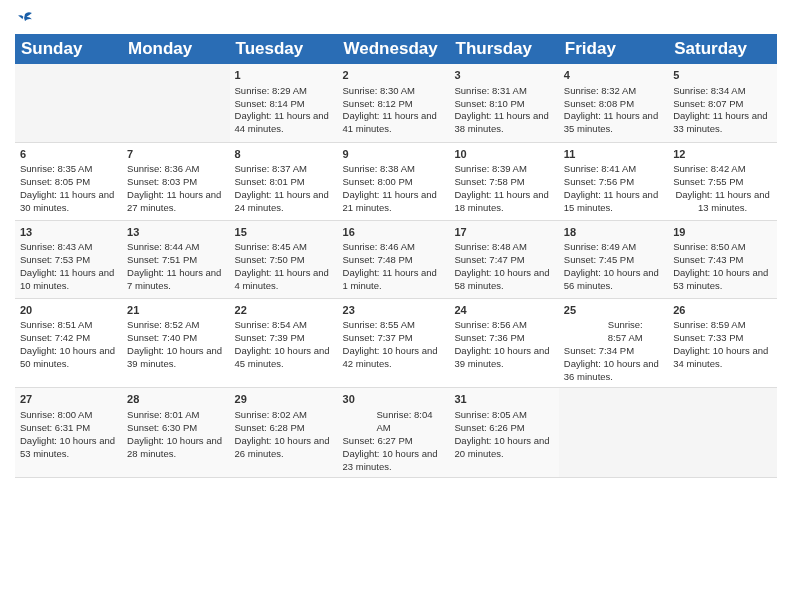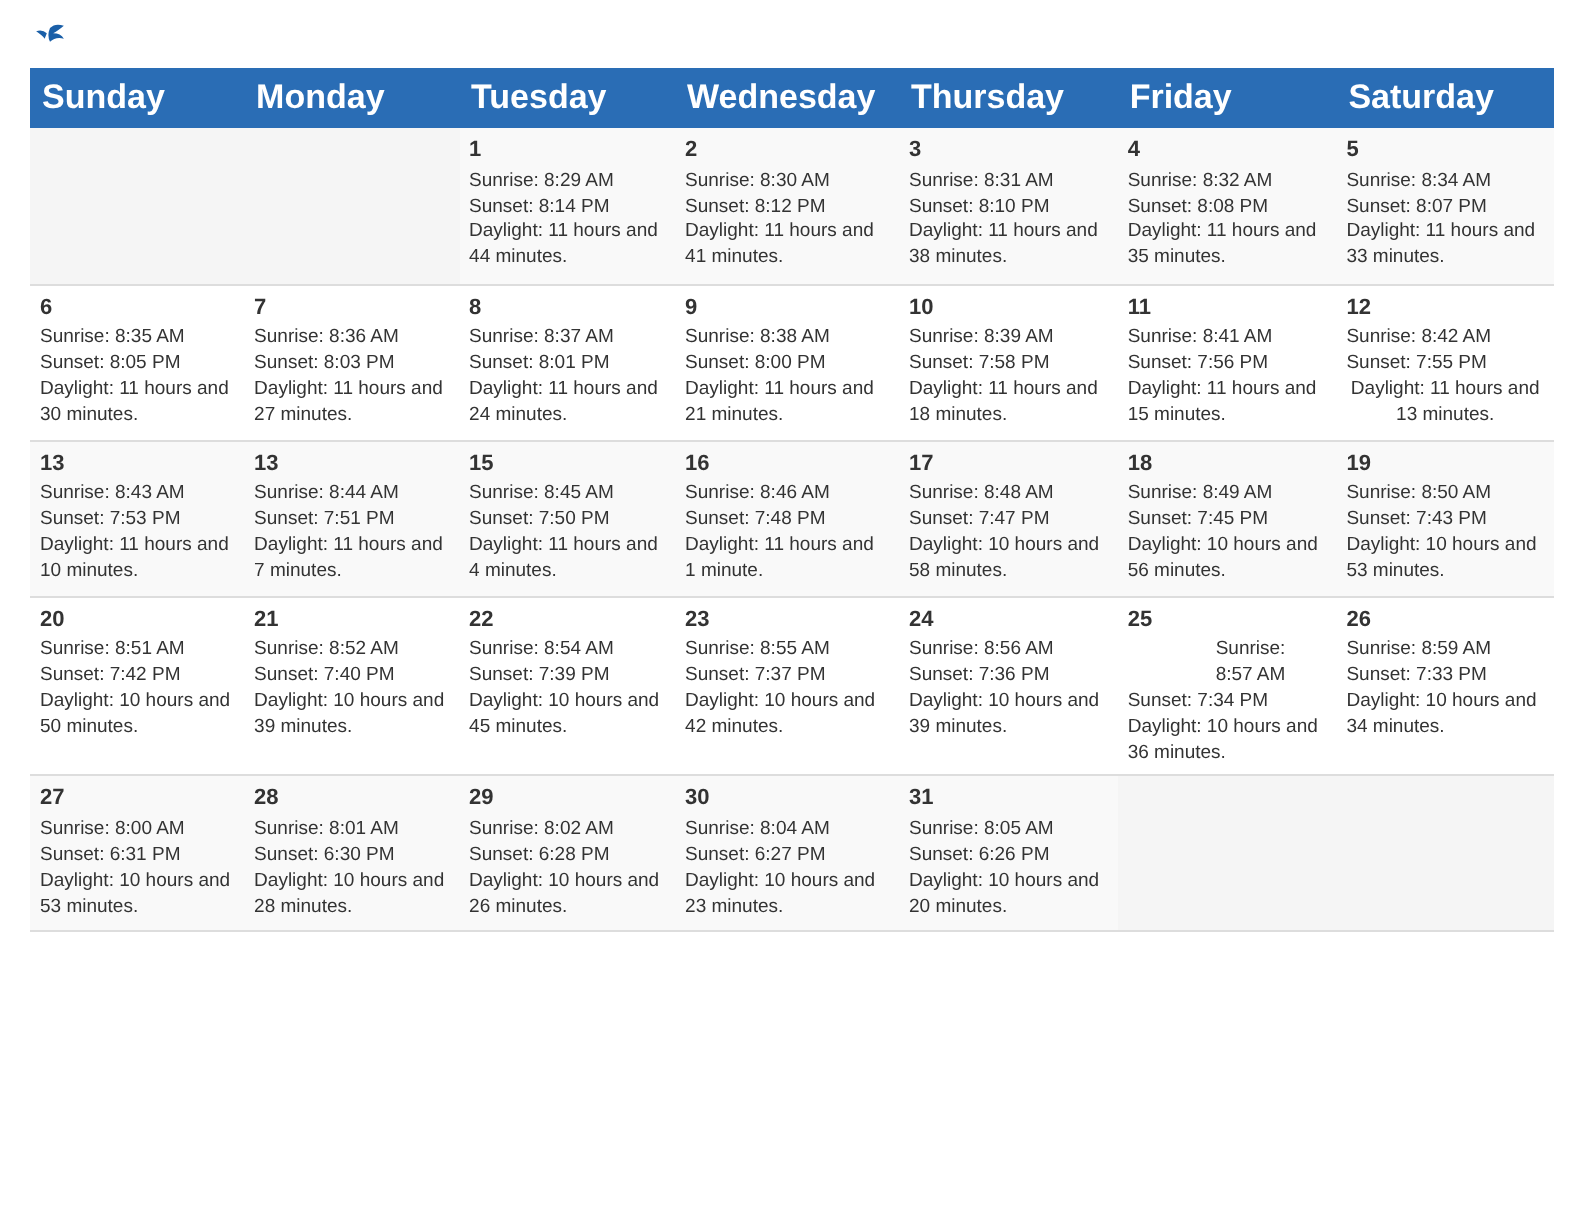--- a/index.html
+++ b/index.html
@@ -320,21 +320,21 @@
             <span style="display: block;">Daylight: 10 hours and 28 minutes.</span>
           </td>
           <td>
             <span class="day-num">29</span>
             <span style="display: block;">Sunrise: 8:02 AM</span>
             <span style="display: block;">Sunset: 6:28 PM</span>
             <span style="display: block;">Daylight: 10 hours and 26 minutes.</span>
           </td>
           <td>
             <span class="day-num">30</span>
-            <span style="display: block;">Sunrise: 8:04 AM</span>
+            <span style="display: block; margin-left: 34px;">Sunrise: 8:04 AM</span>
             <span style="display: block;">Sunset: 6:27 PM</span>
             <span style="display: block;">Daylight: 10 hours and 23 minutes.</span>
           </td>
           <td>
             <span class="day-num">31</span>
             <span style="display: block;">Sunrise: 8:05 AM</span>
             <span style="display: block;">Sunset: 6:26 PM</span>
             <span style="display: block;">Daylight: 10 hours and 20 minutes.</span>
           </td>
           <td class="empty"></td>

